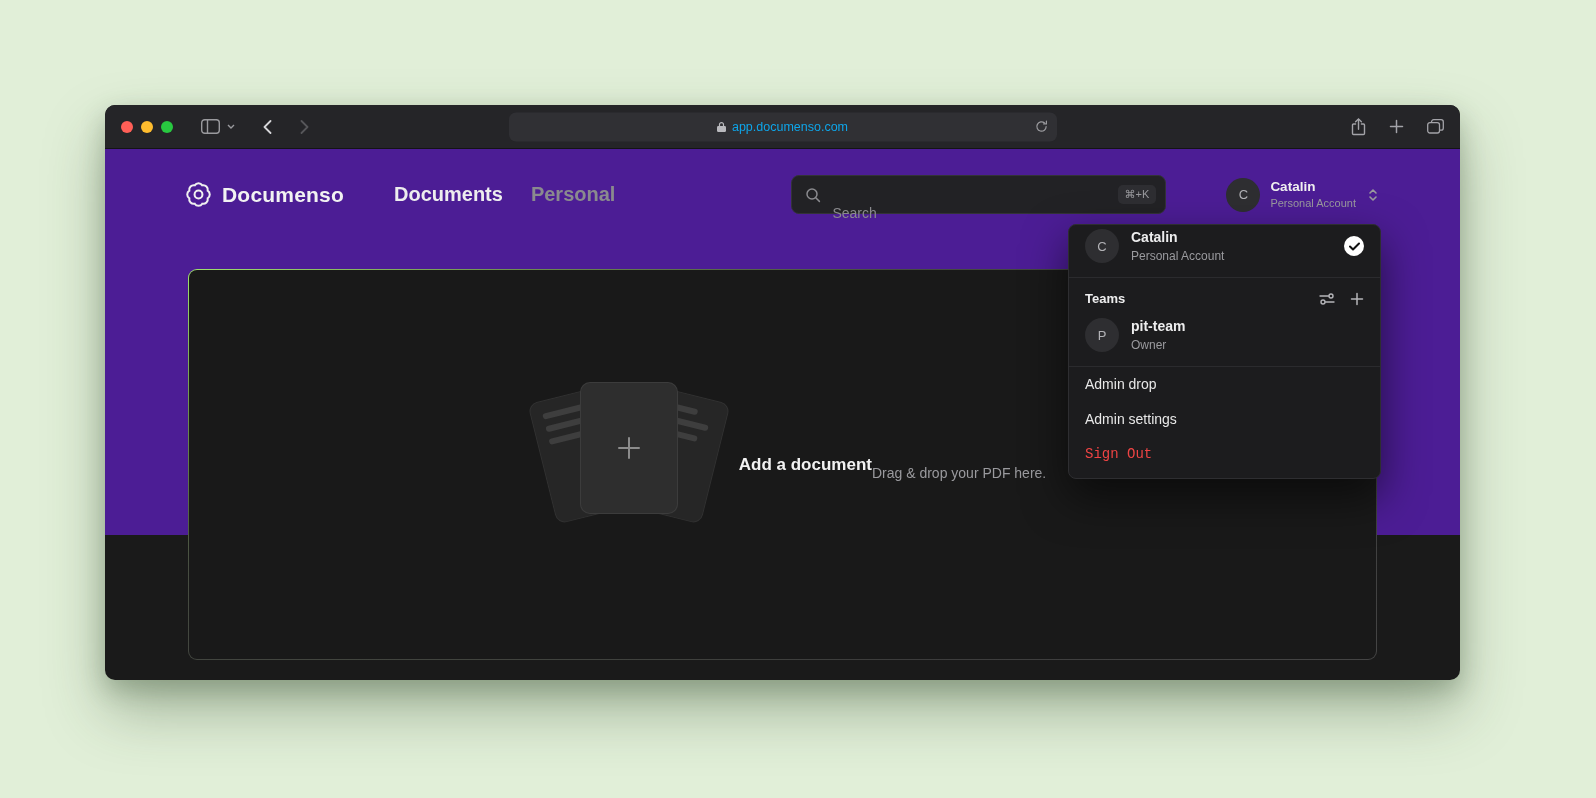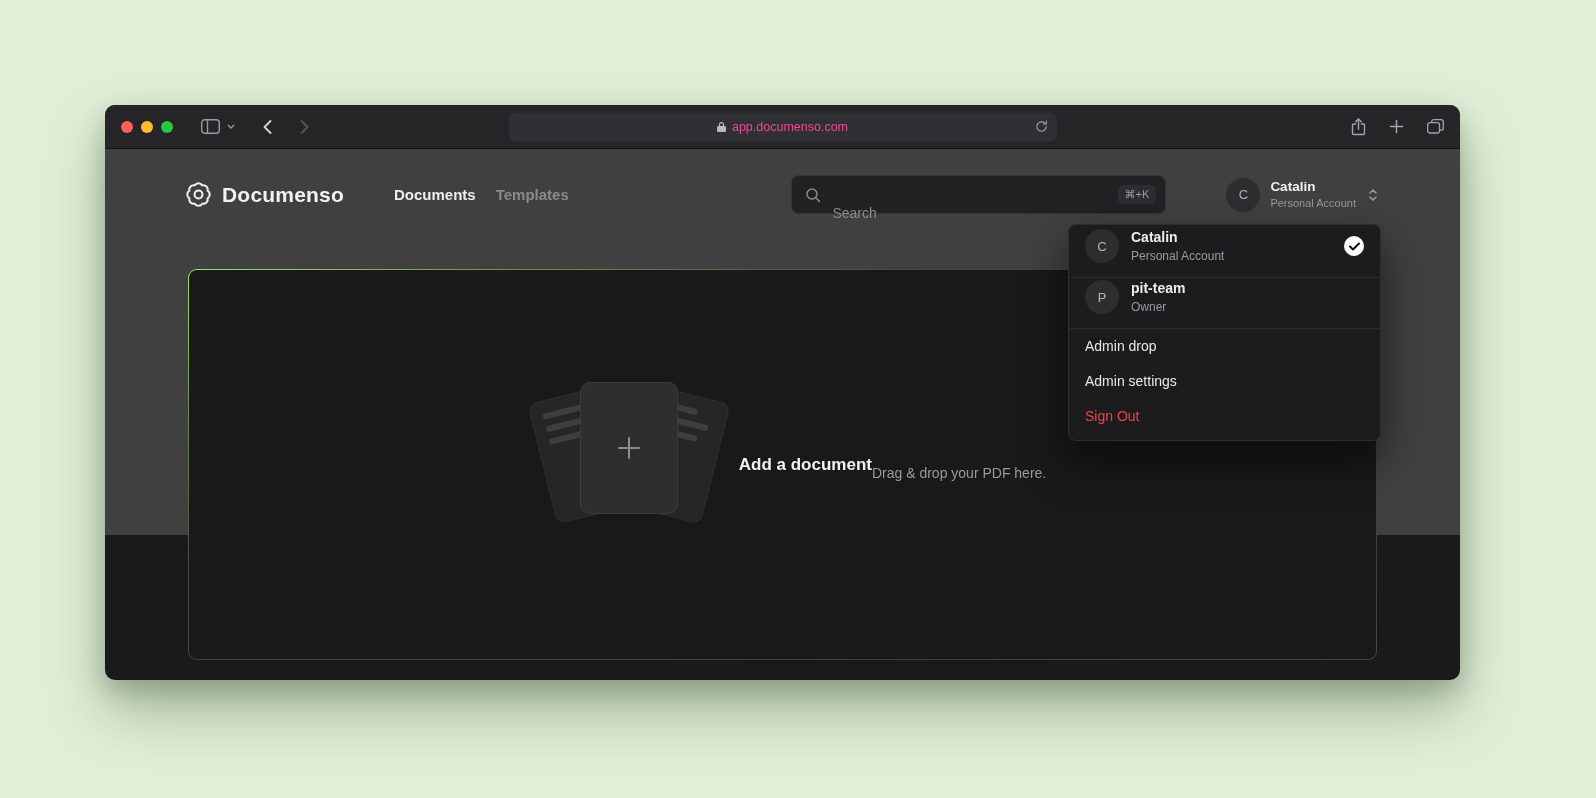--- a/index.html
+++ b/index.html
@@ -32,36 +32,36 @@
   .tb-group { display:flex; align-items:center; color:#9a9a9e; }
   .sidebar-group { gap:7px; margin-right:28px; }
   .nav-arrows { gap:28px; }
   .nav-arrows .back { color:#d6d6d9; }
   .nav-arrows .fwd  { color:#565659; }
 
   .urlbar {
     position:absolute; left:50%; top:50%; transform:translate(-50%,-50%);
     width:548px; height:29px; background:#303034; border-radius:7px;
     display:flex; align-items:center; justify-content:center; gap:6px;
-    color:#ec4899; font-size:12.5px;
+    color:#0ea5e9; font-size:12.5px;
   }
   .urlbar .reload { position:absolute; right:9px; top:50%; transform:translateY(-50%); color:#9a9a9e; display:flex; }
   .urlbar .lock { color:#b9b9bd; display:flex; }
 
   .tb-right { margin-left:auto; display:flex; align-items:center; gap:23px; color:#a3a3a8; }
   .tb-btn { display:flex; align-items:center; cursor:pointer; }
 
   
-  .page { height:386px; background:#404040; position:relative; }
+  .page { height:386px; background:#4c1d95; position:relative; }
 
   .app-header { display:flex; align-items:center; padding:26px 80px 0 80px; }
   .brand { display:flex; align-items:center; gap:10px; color:#f2f2f2; cursor:pointer; }
   .brand-name { font-size:21px; font-weight:700; letter-spacing:.2px; }
 
-  .nav { display:flex; gap:20px; margin-left:50px; font-size:15px; font-weight:600; }
+  .nav { display:flex; gap:28px; margin-left:50px; font-size:20px; font-weight:600; }
   .nav-item { color:#8a8a8e; cursor:pointer; }
   .nav-item.active { color:#ededee; }
 
   .search {
     margin-left:auto; width:375px; height:39px; background:#222225;
     border:1px solid #333338; border-radius:8px;
     display:flex; align-items:center; gap:9px; padding:0 9px 0 13px;
   }
   .search input {
     flex:1; background:transparent; border:0; outline:0; color:#e2e2e2;
@@ -94,21 +94,21 @@
   .dd-check {
     margin-left:auto; width:20px; height:20px; border-radius:50%; background:#ffffff;
     display:flex; align-items:center; justify-content:center; flex:none;
   }
   .dd-sep { height:1px; background:#2b2b2e; }
   .dd-teams-head { display:flex; align-items:center; padding:13px 16px 10px; }
   .dd-teams-icons { margin-left:auto; display:flex; gap:15px; color:#b5b5b9; }
   .dd-teams-icons .ic { display:flex; cursor:pointer; }
   .dd-label-inline { font-size:13px; font-weight:700; color:#ededee; }
   .dd-item { padding:9px 16px 10px; font-size:14px; color:#e8e8e8; cursor:pointer; }
-  .dd-item.danger { color:var(--danger,#ef4444); }
+  .dd-item.danger { color:var(--danger,#ef4444);font-family:Liberation Mono, monospace; }
 
   
   .dropzone-outer {
     margin:55px 83px 0; height:391px; border-radius:9px; padding:1px;
     background:radial-gradient(130% 170% at 0% 0%,
       var(--accent-green,#a3e635) 0%, #6d8c4e 22%, #474d41 45%, #3c3c3c 75%, #464646 100%);
   }
   .dropzone {
     width:100%; height:100%; border-radius:8px; background:#191919;
     display:flex; flex-direction:row; align-items:center; justify-content:center;
@@ -221,21 +221,21 @@
       <div class="brand">
         <svg width="27" height="27" viewBox="0 0 24 24" fill="none" stroke="#f0f0f0" stroke-width="1.8">
             <path d="M3.85 8.62a4 4 0 0 1 4.78-4.77 4 4 0 0 1 6.74 0 4 4 0 0 1 4.78 4.78 4 4 0 0 1 0 6.74 4 4 0 0 1-4.77 4.78 4 4 0 0 1-6.75 0 4 4 0 0 1-4.78-4.77 4 4 0 0 1 0-6.76Z"></path>
             <circle cx="12" cy="12" r="3.5"></circle>
           </svg>
         <span class="brand-name">Documenso</span>
       </div>
 
       <nav class="nav">
         <span class="nav-item active">Documents</span>
-        <span class="nav-item">Templates</span>
+        <span class="nav-item">Personal</span>
       </nav>
 
       <div class="search">
         <svg width="16" height="16" viewBox="0 0 16 16" fill="none" stroke="#8a8a8e" stroke-width="1.5" stroke-linecap="round">
             <circle cx="7" cy="7" r="5"></circle>
             <path d="M11 11l3.4 3.4"></path>
           </svg>
         <input type="text" placeholder="Search" style="">
         <span class="kbd">⌘+K</span>
       </div>
@@ -292,20 +292,38 @@
       </span>
       <span class="dd-check">
         <svg width="11" height="9" viewBox="0 0 11 9" fill="none" stroke="#111" stroke-width="2" stroke-linecap="round" stroke-linejoin="round">
             <path d="M1 4.5L4 7.5L10 1.5"></path>
           </svg>
       </span>
     </div>
 
     <div class="dd-sep"></div>
 
+    <div class="dd-teams-head">
+      <span class="dd-label-inline">Teams</span>
+      <span class="dd-teams-icons">
+        <span class="ic">
+          <svg width="16" height="14" viewBox="0 0 16 14" fill="none" stroke="currentColor" stroke-width="1.4" stroke-linecap="round">
+              <path d="M1 4h8.5"></path>
+              <circle cx="12" cy="4" r="2"></circle>
+              <path d="M15 10H6.5"></path>
+              <circle cx="4" cy="10" r="2"></circle>
+            </svg>
+        </span>
+        <span class="ic">
+          <svg width="14" height="14" viewBox="0 0 14 14" fill="none" stroke="currentColor" stroke-width="1.5" stroke-linecap="round">
+              <path d="M7 1.5v11M1.5 7h11"></path>
+            </svg>
+        </span>
+      </span>
+    </div>
 
     <div class="dd-row">
       <span class="avatar">P</span>
       <span>
         <div class="dd-name">pit-team</div>
         <div class="dd-sub">Owner</div>
       </span>
     </div>
 
     <div class="dd-sep"></div>

